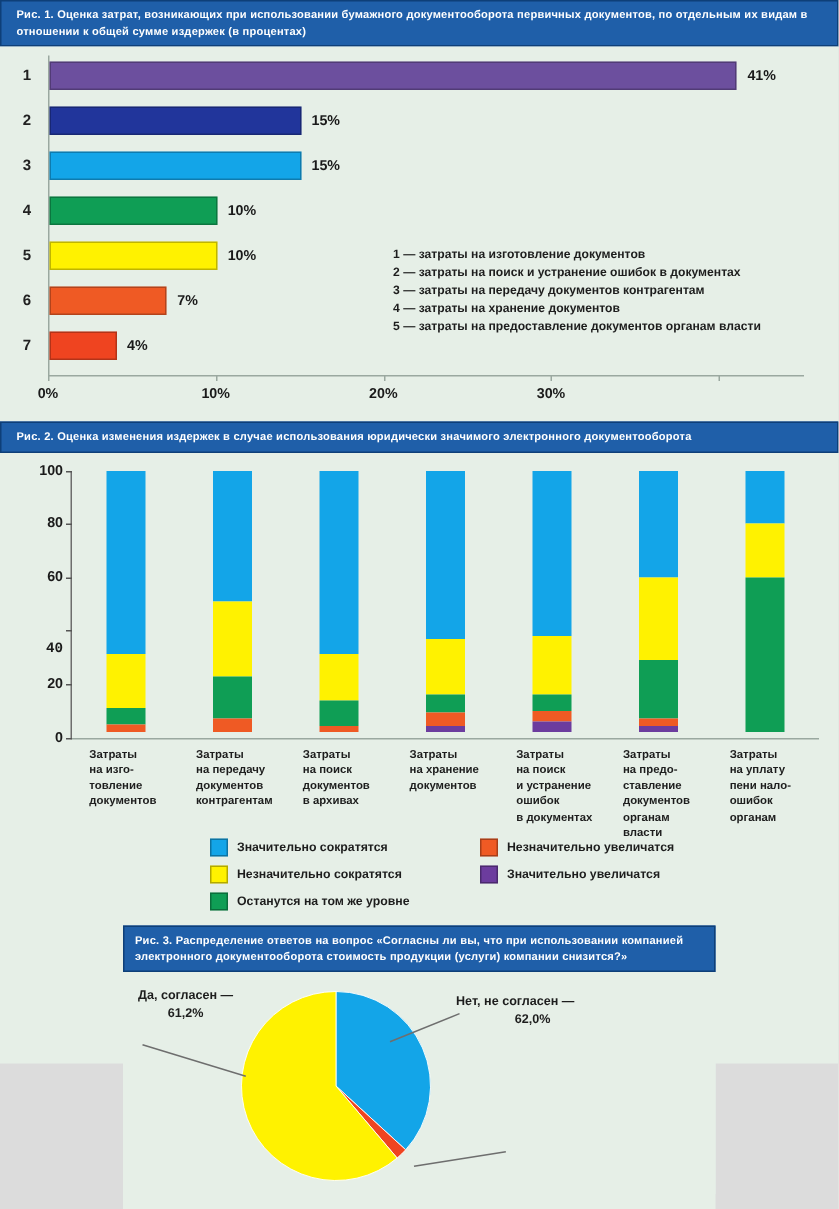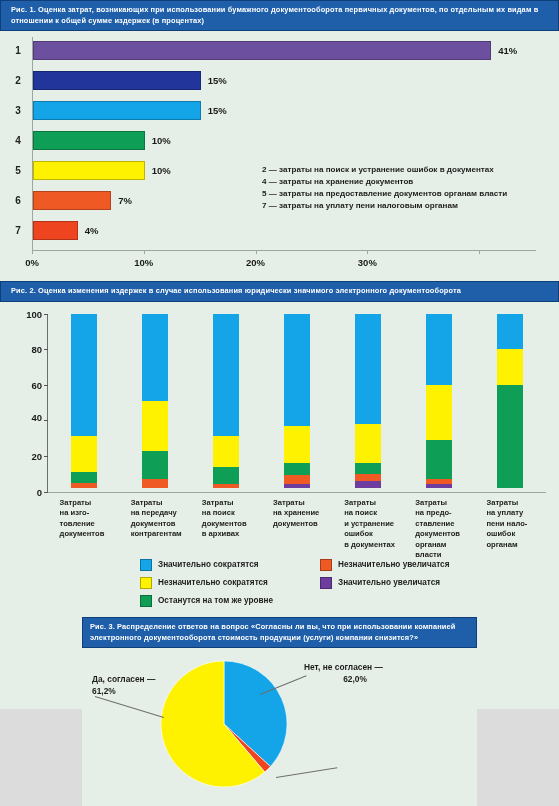--- a/index.html
+++ b/index.html
@@ -114,39 +114,40 @@
         <div class="xtick" style="left: 143.778px;"></div>
         <div class="xlab" style="left: 143.778px;">10%</div>
         <div class="xtick" style="left: 255.556px;"></div>
         <div class="xlab" style="left: 255.556px;">20%</div>
         <div class="xtick" style="left: 367.333px;"></div>
         <div class="xlab" style="left: 367.333px;">30%</div>
         <div class="xtick" style="left: 479.111px;"></div>
         <div class="xlab" style="left: 479.111px; margin-top: 48px;">40%</div>
       </div>
     <div id="legend1">
+        <div>1 — затраты на изготовление документов</div>
         <div>2 — затраты на поиск и устранение ошибок в документах</div>
+        <div>3 — затраты на передачу документов контрагентам</div>
         <div>4 — затраты на хранение документов</div>
         <div>5 — затраты на предоставление документов органам власти</div>
-        <div>7 — затраты на уплату пени налоговым органам</div>
       </div>
   </div>
 </div>
 
 <div class="panel" id="fig2">
   <div class="fig-header">Рис. 2. Оценка изменения издержек в случае использования юридически значимого электронного документооборота</div>
   <div class="body">
     <div class="axis2-v"></div>
     <div class="axis2-h"></div>
     <div id="yaxis2">
         <div class="ylab2" style="top: 190px;">0</div>
         <div class="ytick2" style="top: 190px;"></div>
         <div class="ylab2" style="top: 154.4px;">20</div>
         <div class="ytick2" style="top: 154.4px;"></div>
-        <div class="ylab2" style="top: 115px;">40</div>
+        <div class="ylab2" style="top: 130px; font-family: Liberation Mono, monospace;">40</div>
         <div class="ytick2" style="top: 118.8px;"></div>
         <div class="ylab2" style="top: 83.2px;">60</div>
         <div class="ytick2" style="top: 83.2px;"></div>
         <div class="ylab2" style="top: 47.6px;">80</div>
         <div class="ytick2" style="top: 47.6px;"></div>
         <div class="ylab2" style="top: 12px;">100</div>
         <div class="ytick2" style="top: 12px;"></div>
       </div>
     <div id="bars2">
         <div class="sbar" style="left: 70.5714px; top: 12px; height: 178px; position: absolute;">
@@ -268,21 +269,21 @@
 
 <div class="panel" id="fig3">
   <div class="fig-header">Рис. 3.  Распределение ответов на вопрос «Согласны ли вы, что при использовании компанией электронного документооборота стоимость продукции (услуги) компании снизится?»</div>
   <div class="body">
     <svg id="pie" viewBox="0 0 128 128">
         <path d="M 64 64 L 64.00 1.00 A 63 63 0 0 1 110.46 106.55 Z" fill="#13a5e8" stroke="#ffffff" stroke-width="0.6"></path>
         <path d="M 64 64 L 110.46 106.55 A 63 63 0 0 1 104.76 112.03 Z" fill="#ef4420" stroke="#ffffff" stroke-width="0.6"></path>
         <path d="M 64 64 L 104.76 112.03 A 63 63 0 1 1 64.00 1.00 Z" fill="#fff200" stroke="#ffffff" stroke-width="0.6"></path>
       </svg>
 
-    <div class="pie-lab" style="left:10px;top:26px;">
+    <div class="pie-lab" style="left:10px;top:10px;text-align:center;">
       <div>Да, согласен —</div>
       <div>61,2%</div>
     </div>
     <div class="leader" style="left:13px;top:48px;width:72px;transform:rotate(17deg);"></div>
 
     <div class="pie-lab" style="left:222px;top:14px;text-align:left;">
       <div>Нет, не согласен —</div>
       <div style="text-align:right;padding-right:16px;">62,0%</div>
     </div>
     <div class="leader" style="left:178px;top:46px;width:50px;transform:rotate(-22deg);"></div>

